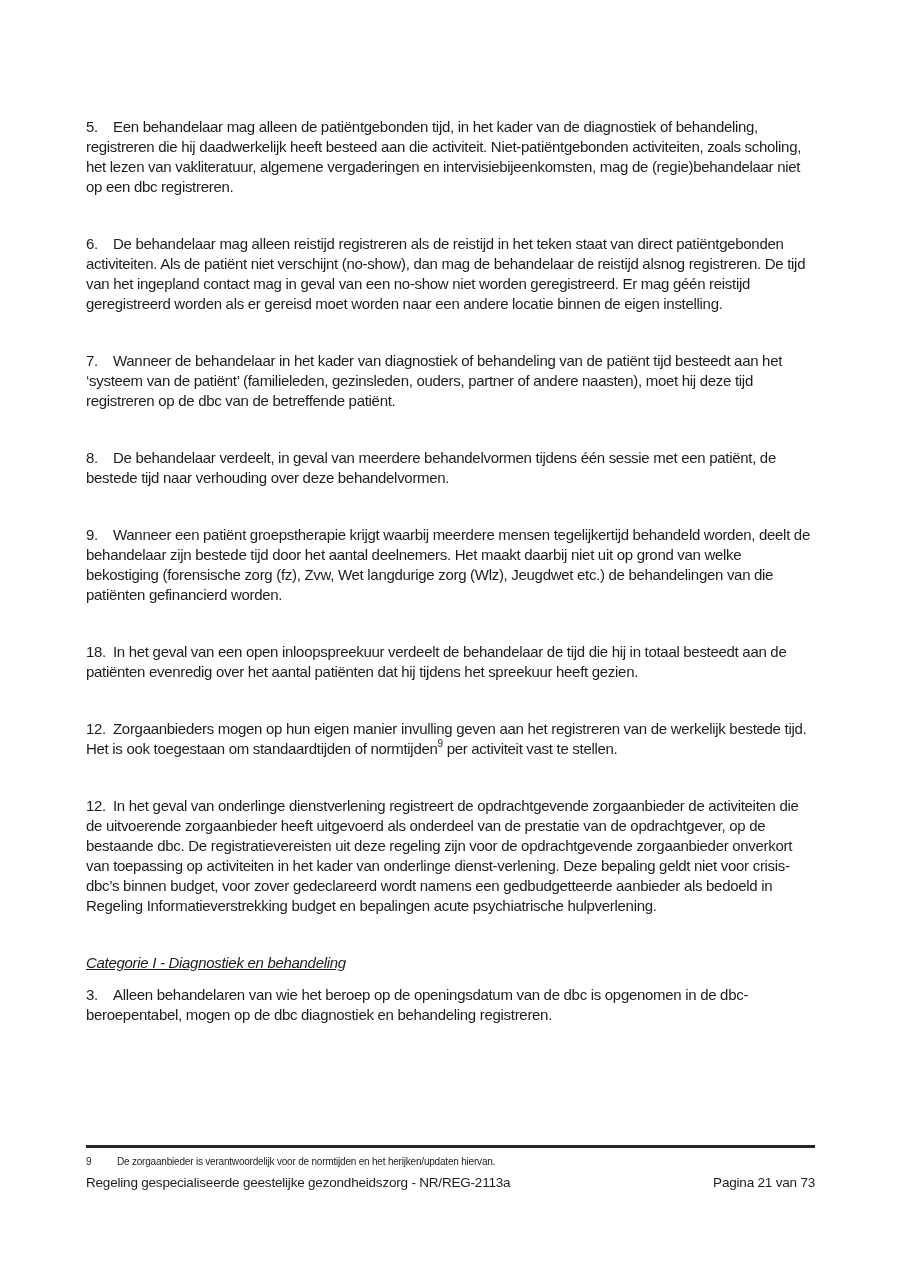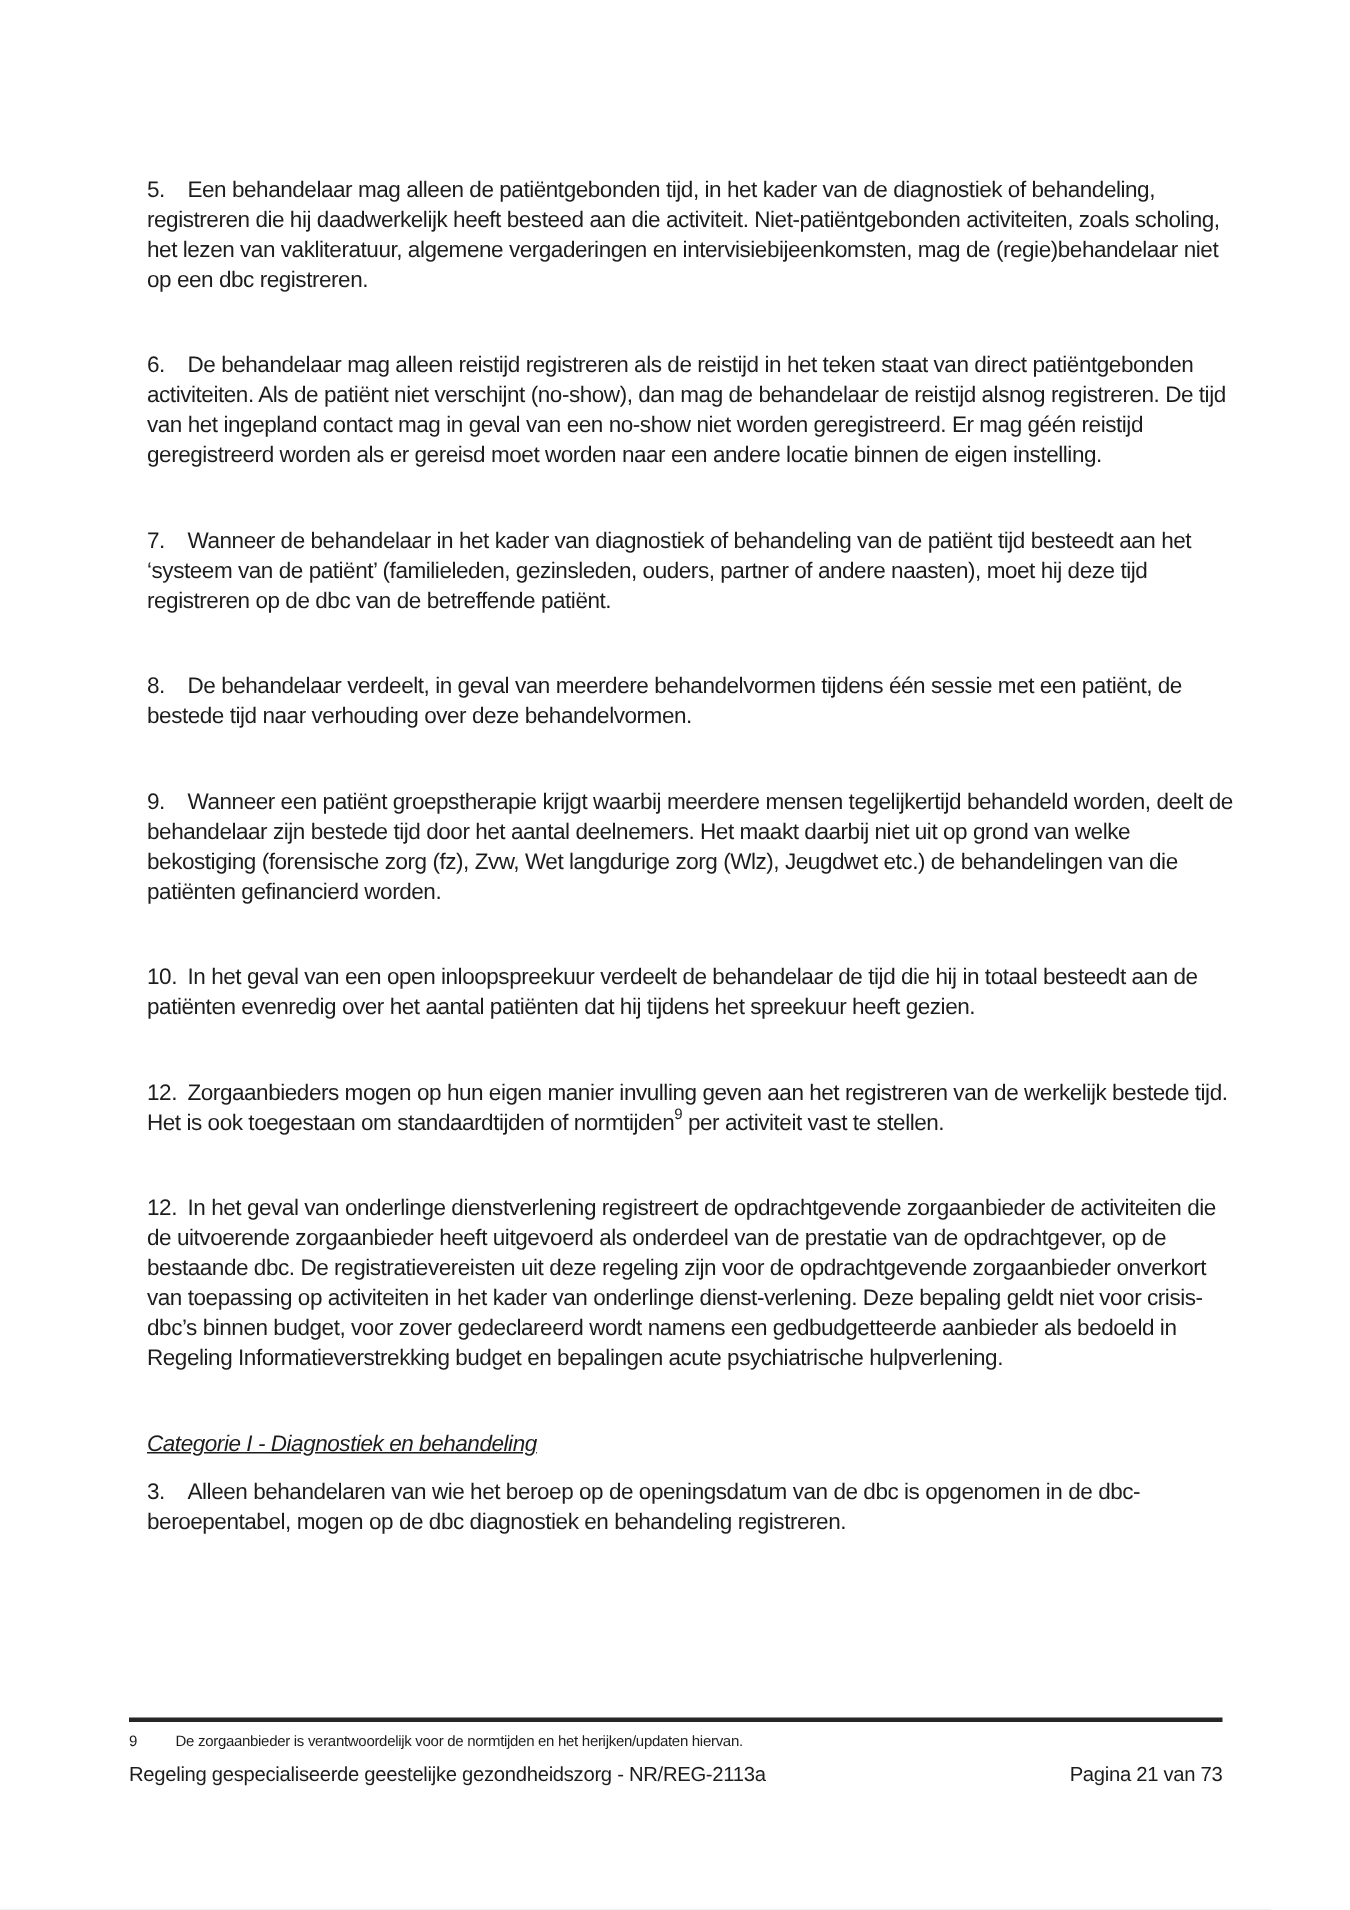--- a/index.html
+++ b/index.html
@@ -8,21 +8,21 @@
     width: 900px;
     height: 1273px;
     margin: 0 auto;
     background: #ffffff;
     font-family: "Liberation Sans", sans-serif;
     color: #1d1d1d;
     overflow: hidden;
   }
   .content {
     position: absolute;
-    left: 98px;
+    left: 86px;
     top: 117px;
     width: 730px;
     font-size: 15px;
     line-height: 20px;
     letter-spacing: -0.3px;
     text-align: left;
   }
   p.item { margin: 0 0 37px 0; }
   p.item:last-child { margin-bottom: 0; }
   .num { display: inline-block; width: 27px; }
@@ -77,21 +77,21 @@
     <p class="item"><span class="num">5.</span><span>Een behandelaar mag alleen de patiëntgebonden tijd, in het kader van de diagnostiek of behandeling, registreren die hij daadwerkelijk heeft besteed aan die activiteit. Niet-patiëntgebonden activiteiten, zoals scholing, het lezen van vakliteratuur, algemene vergaderingen en intervisiebijeenkomsten, mag de (regie)behandelaar niet op een dbc registreren.</span></p>
 
     <p class="item"><span class="num">6.</span><span>De behandelaar mag alleen reistijd registreren als de reistijd in het teken staat van direct patiëntgebonden activiteiten. Als de patiënt niet verschijnt (no-show), dan mag de behandelaar de reistijd alsnog registreren. De tijd van het ingepland contact mag in geval van een no-show niet worden geregistreerd. Er mag géén reistijd geregistreerd worden als er gereisd moet worden naar een andere locatie binnen de eigen instelling.</span></p>
 
     <p class="item"><span class="num">7.</span><span>Wanneer de behandelaar in het kader van diagnostiek of behandeling van de patiënt tijd besteedt aan het ‘systeem van de patiënt’ (familieleden, gezinsleden, ouders, partner of andere naasten), moet hij deze tijd registreren op de dbc van de betreffende patiënt.</span></p>
 
     <p class="item"><span class="num">8.</span><span>De behandelaar verdeelt, in geval van meerdere behandelvormen tijdens één sessie met een patiënt, de bestede tijd naar verhouding over deze behandelvormen.</span></p>
 
     <p class="item"><span class="num">9.</span><span>Wanneer een patiënt groepstherapie krijgt waarbij meerdere mensen tegelijkertijd behandeld worden, deelt de behandelaar zijn bestede tijd door het aantal deelnemers. Het maakt daarbij niet uit op grond van welke bekostiging (forensische zorg (fz), Zvw, Wet langdurige zorg (Wlz), Jeugdwet etc.) de behandelingen van die patiënten gefinancierd worden.</span></p>
 
-    <p class="item"><span class="num">10.</span><span>In het geval van een open inloopspreekuur verdeelt de behandelaar de tijd die hij in totaal besteedt aan de patiënten evenredig over het aantal patiënten dat hij tijdens het spreekuur heeft gezien.</span></p>
+    <p class="item"><span class="num">18.</span><span>In het geval van een open inloopspreekuur verdeelt de behandelaar de tijd die hij in totaal besteedt aan de patiënten evenredig over het aantal patiënten dat hij tijdens het spreekuur heeft gezien.</span></p>
 
     <p class="item"><span class="num">12.</span><span>Zorgaanbieders mogen op hun eigen manier invulling geven aan het registreren van de werkelijk bestede tijd. Het is ook toegestaan om standaardtijden of normtijden</span><sup class="fnref">9</sup><span> per activiteit vast te stellen.</span></p>
 
     <p class="item"><span class="num">12.</span><span>In het geval van onderlinge dienstverlening registreert de opdrachtgevende zorgaanbieder de activiteiten die de uitvoerende zorgaanbieder heeft uitgevoerd als onderdeel van de prestatie van de opdrachtgever, op de bestaande dbc. De registratievereisten uit deze regeling zijn voor de opdrachtgevende zorgaanbieder onverkort van toepassing op activiteiten in het kader van onderlinge dienst-verlening. Deze bepaling geldt niet voor crisis-dbc’s binnen budget, voor zover gedeclareerd wordt namens een gedbudgetteerde aanbieder als bedoeld in Regeling Informatieverstrekking budget en bepalingen acute psychiatrische hulpverlening.</span></p>
 
     <p class="category-heading">Categorie I - Diagnostiek en behandeling</p>
 
     <p class="item"><span class="num">3.</span><span>Alleen behandelaren van wie het beroep op de openingsdatum van de dbc is opgenomen in de dbc-beroepentabel, mogen op de dbc diagnostiek en behandeling registreren.</span></p>
 
   </div>

